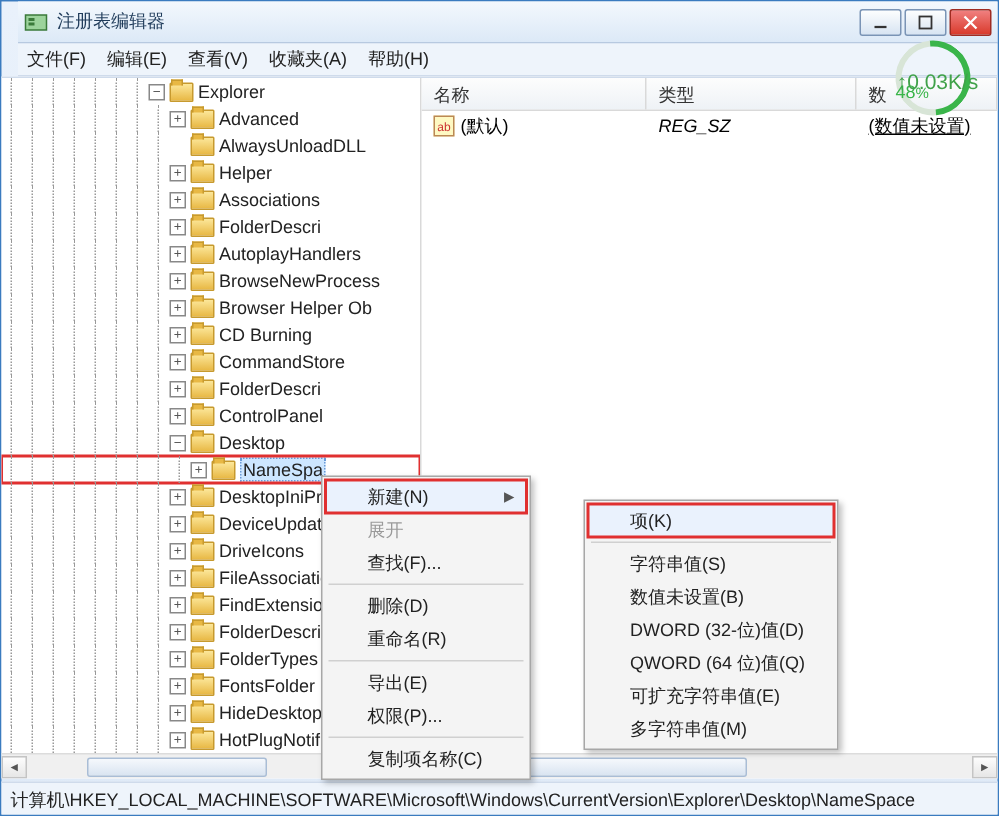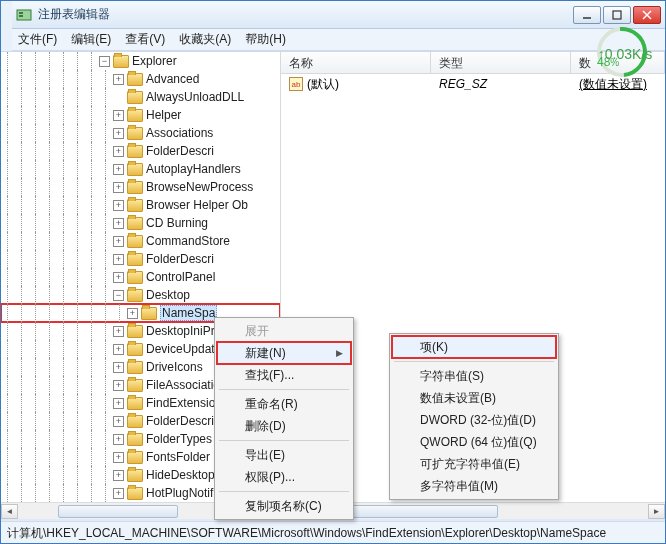--- a/index.html
+++ b/index.html
@@ -509,32 +509,32 @@
       <div class="hscroll">
         <div class="sbtn">◄</div>
         <div class="strack">
             <div class="sthumb" style="left:0;width:200px"></div>
           </div>
         <div class="sbtn">►</div>
       </div>
     </div>
   </div>
 
-  <div class="status">计算机\HKEY_LOCAL_MACHINE\SOFTWARE\Microsoft\Windows\FindExtension\Explorer\Desktop\NameSpace</div>
+  <div class="status">计算机\HKEY_LOCAL_MACHINE\SOFTWARE\Microsoft\Windows\CurrentVersion\Explorer\Desktop\NameSpace</div>
 
   <div class="ctxmenu main">
-    <div class="mi disabled">展开</div>
     <div class="mi hilite">
         <span>新建(N)</span>
         <span class="arrow">▶</span>
       </div>
+    <div class="mi disabled">展开</div>
     <div class="mi">查找(F)...</div>
     <div class="mi sep"></div>
+    <div class="mi">删除(D)</div>
     <div class="mi">重命名(R)</div>
-    <div class="mi">删除(D)</div>
     <div class="mi sep"></div>
     <div class="mi">导出(E)</div>
     <div class="mi">权限(P)...</div>
     <div class="mi sep"></div>
     <div class="mi">复制项名称(C)</div>
   </div>
 
   <div class="ctxmenu sub">
     <div class="mi first">项(K)</div>
     <div class="mi sep"></div>

